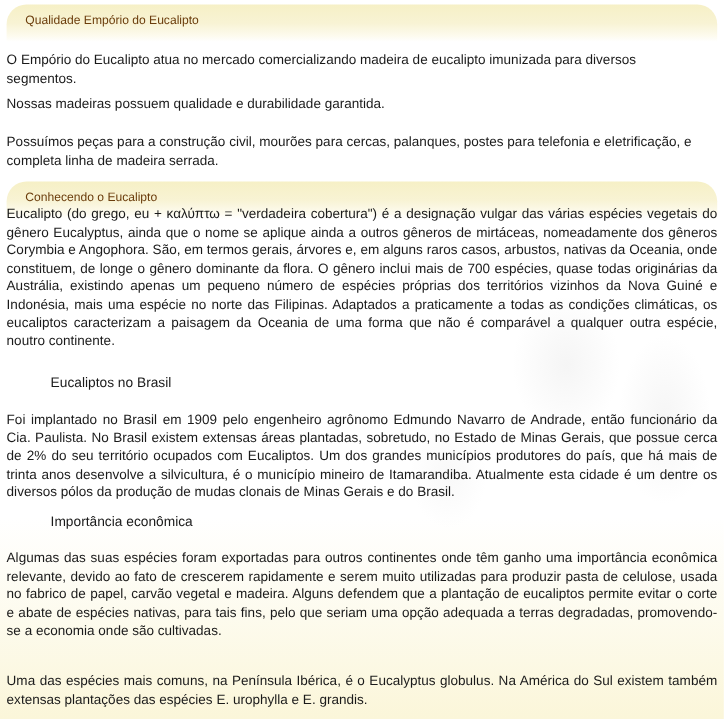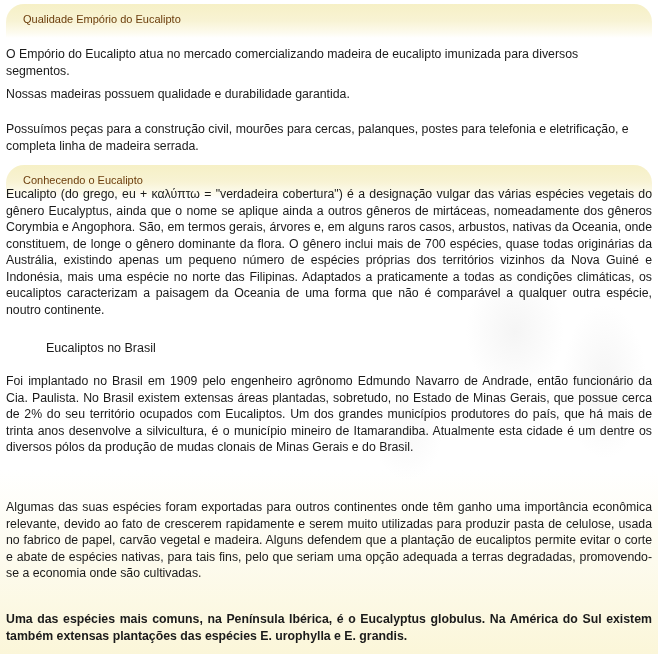--- a/index.html
+++ b/index.html
@@ -79,16 +79,17 @@
 
   <div class="heading-bar" style="top:152px;margin-top:13px;">
     <span class="title">Conhecendo o Eucalipto</span>
   </div>
 
   <div class="p justify" style="top:186px;">Eucalipto (do grego, eu + καλύπτω = "verdadeira cobertura") é a designação vulgar das várias espécies vegetais do gênero Eucalyptus, ainda que o nome se aplique ainda a outros gêneros de mirtáceas, nomeadamente dos gêneros Corymbia e Angophora. São, em termos gerais, árvores e, em alguns raros casos, arbustos, nativas da Oceania, onde constituem, de longe o gênero dominante da flora. O gênero inclui mais de 700 espécies, quase todas originárias da Austrália, existindo apenas um pequeno número de espécies próprias dos territórios vizinhos da Nova Guiné e Indonésia, mais uma espécie no norte das Filipinas. Adaptados a praticamente a todas as condições climáticas, os eucaliptos caracterizam a paisagem da Oceania de uma forma que não é comparável a qualquer outra espécie, noutro continente.</div>
 
   <div class="subhead" style="top:341px;">Eucaliptos no Brasil</div>
   <div class="p justify" style="top:373px;">Foi implantado no Brasil em 1909 pelo engenheiro agrônomo Edmundo Navarro de  Andrade, então funcionário da Cia. Paulista. No Brasil existem extensas áreas plantadas,  sobretudo, no Estado de Minas Gerais, que possue cerca de 2% do seu território ocupados com Eucaliptos. Um dos grandes municípios produtores do país, que há mais de trinta anos desenvolve a silvicultura, é o município mineiro de Itamarandiba. Atualmente esta cidade é um dentre os diversos pólos da produção de mudas clonais de Minas Gerais e do Brasil.</div>
 
+  <div class="subhead" style="top:467px;">Importância econômica</div>
   <div class="p justify" style="top:499px;">Algumas das suas espécies foram exportadas para outros continentes onde têm ganho uma importância econômica relevante, devido ao fato de crescerem rapidamente e serem muito utilizadas para produzir pasta de celulose, usada no fabrico de papel, carvão vegetal e madeira. Alguns defendem que a plantação de eucaliptos permite evitar o corte e abate de espécies nativas, para tais fins, pelo que seriam uma opção adequada a terras degradadas, promovendo-se a economia onde são cultivadas.</div>
 
-  <div class="p justify" style="top:611px;font-weight:bold;">Uma das espécies mais comuns, na Península Ibérica, é o Eucalyptus globulus. Na América do Sul existem também extensas plantações das espécies E. urophylla e E. grandis.</div>
+  <div class="p justify" style="top:611px;">Uma das espécies mais comuns, na Península Ibérica, é o Eucalyptus globulus. Na América do Sul existem também extensas plantações das espécies E. urophylla e E. grandis.</div>
 </div>
 
 </body></html>

